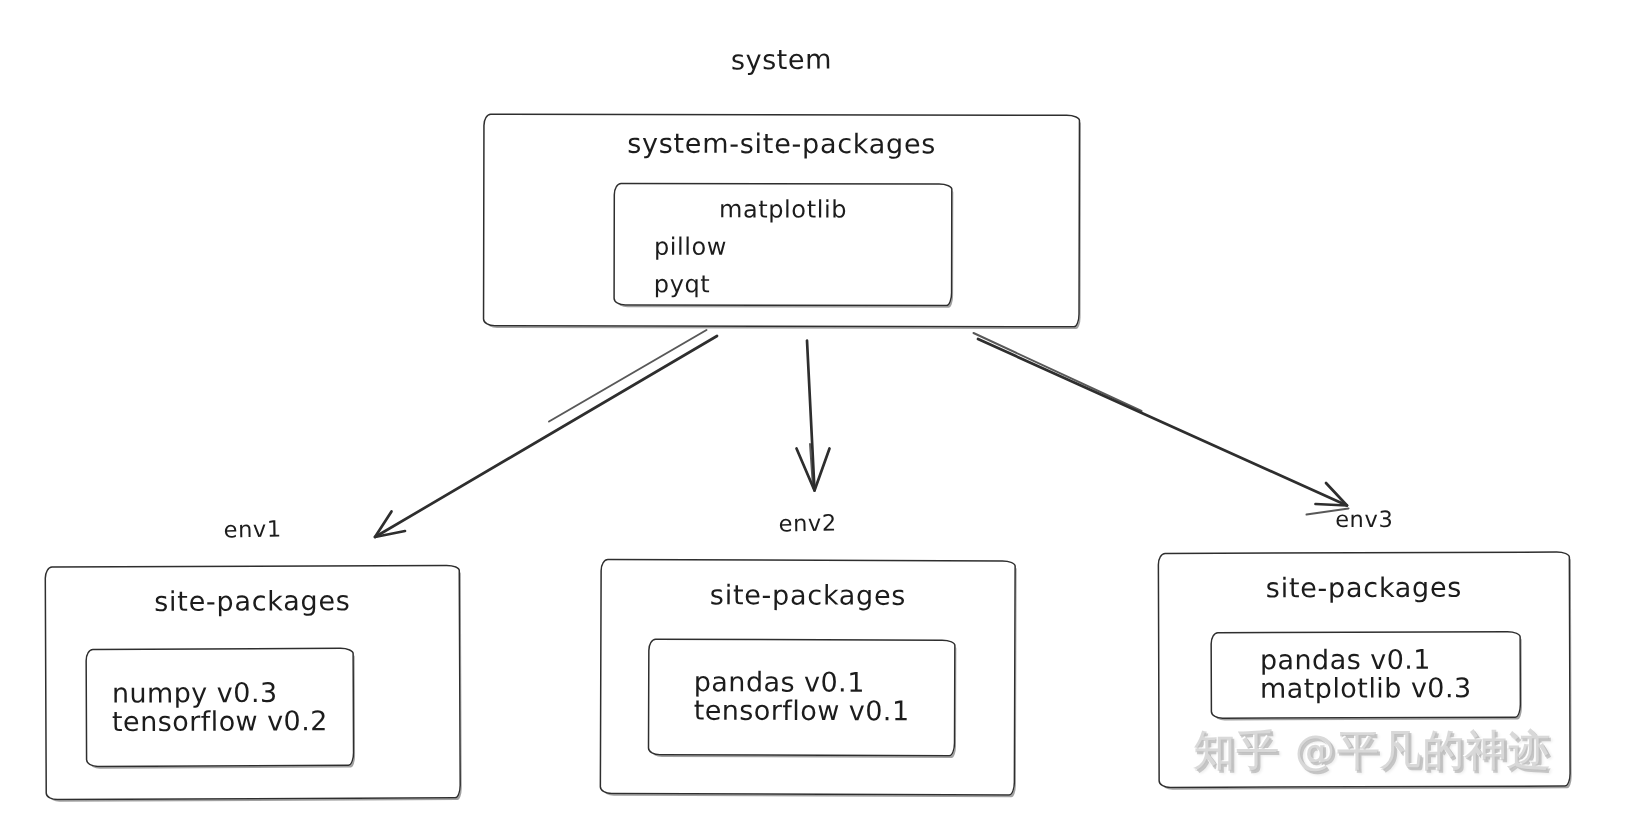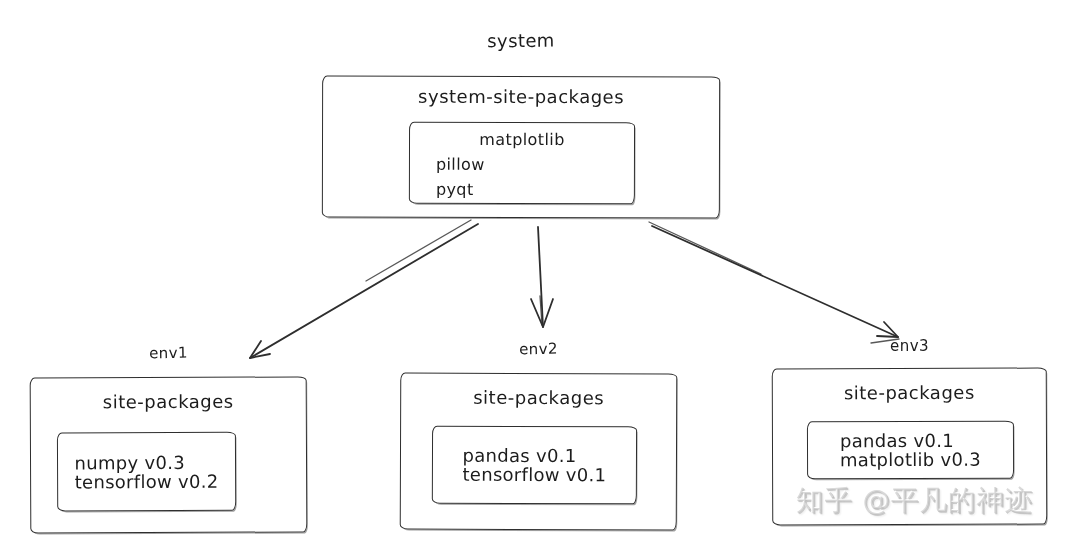--- a/index.html
+++ b/index.html
@@ -96,21 +96,21 @@
   }
   #arrows path.restroke { stroke-width: 1.3; opacity: 0.8; }
 
   
   #watermark {
     position: absolute;
     left: 796px;
     top: 482px;
     z-index: 5;
     font-size: 28px;
-    font-weight: normal;
+    font-weight: bold;
     letter-spacing: 0.5px;
     white-space: nowrap;
     color: rgba(185,185,185,0.55);
     text-shadow: -1px -1px 0 rgba(255,255,255,0.95),
                   1px 1px 0 rgba(120,120,120,0.35),
                   2px 2px 2px rgba(0,0,0,0.08);
   }
 </style>
 </head>
 <body>

